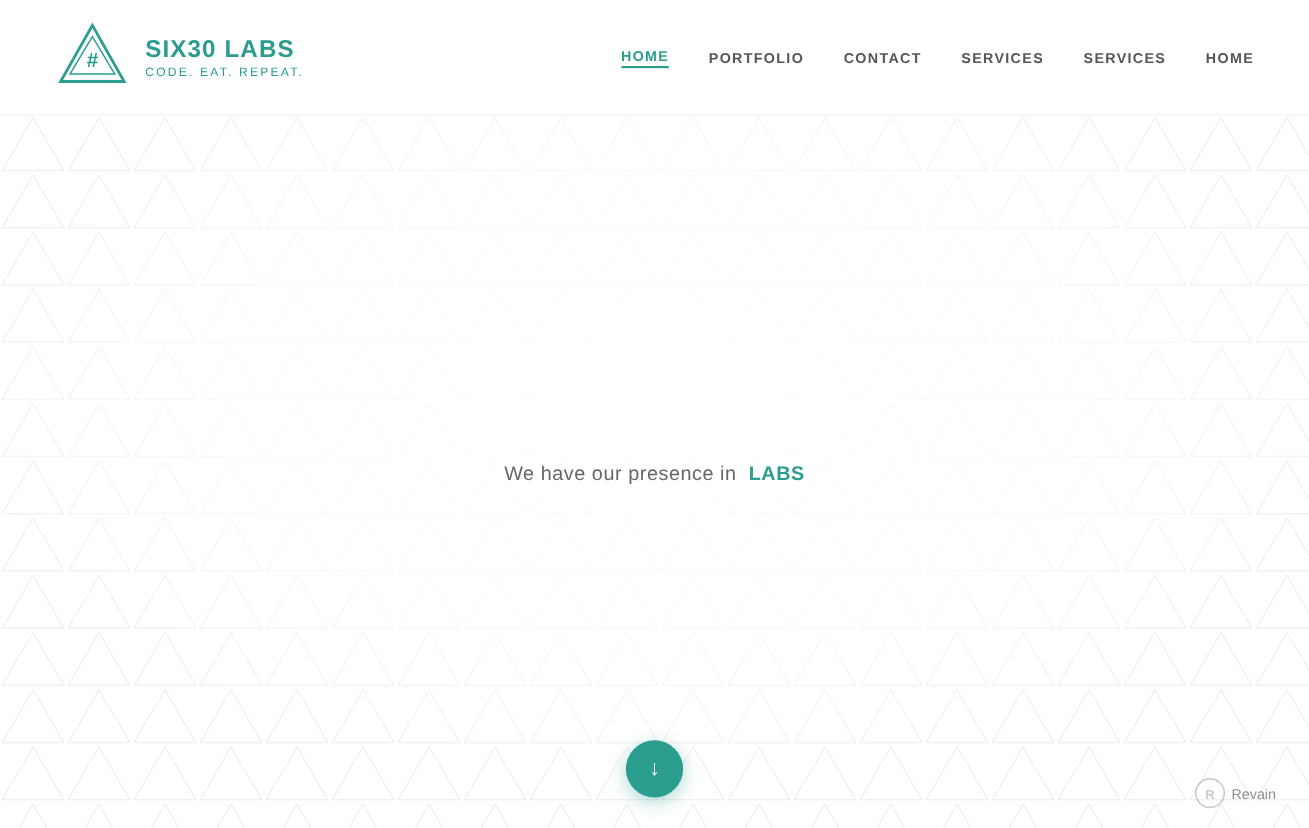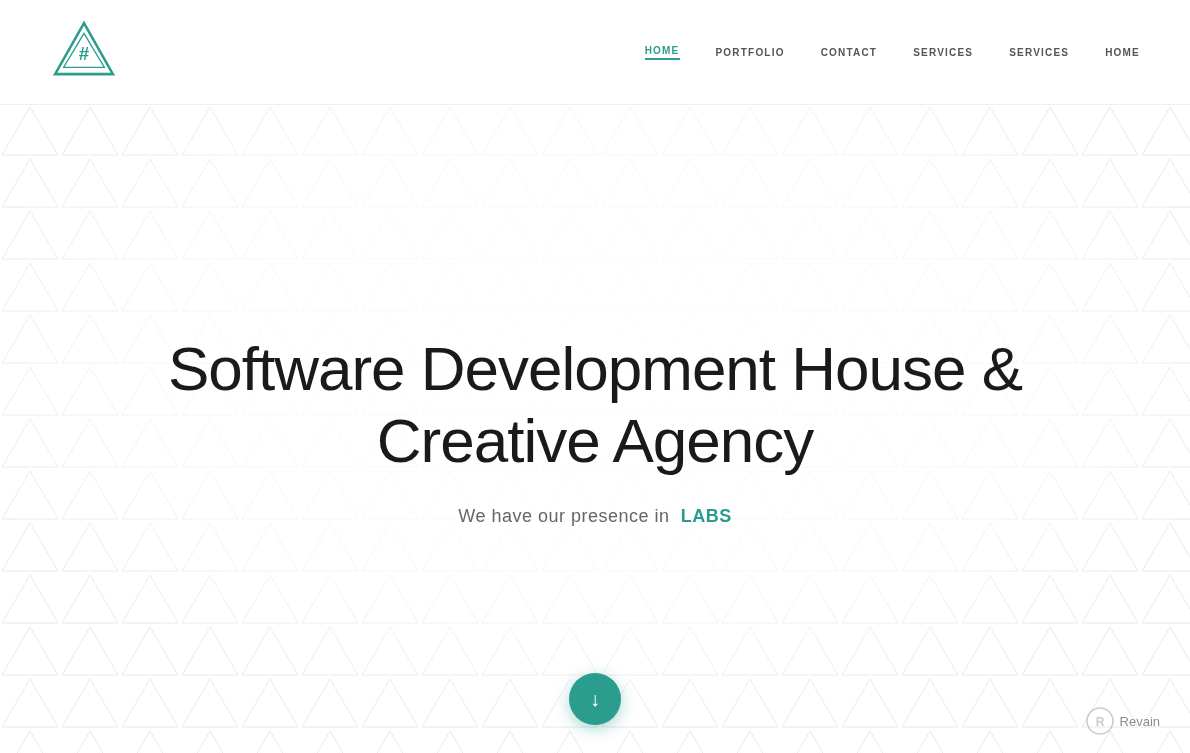--- a/index.html
+++ b/index.html
@@ -56,21 +56,21 @@
     }
 
     nav {
       display: flex;
       align-items: center;
       gap: 36px;
     }
 
     nav a {
       text-decoration: none;
-      font-size: 10px;
+      font-size: 13px;
       font-weight: 600;
       letter-spacing: 1.2px;
       color: #555;
     }
 
     nav a.active {
       color: #2a9d8f;
       border-bottom: 2px solid #2a9d8f;
       padding-bottom: 2px;
     }
@@ -177,20 +177,24 @@
   <div class="logo-area">
 
     <svg class="logo-icon" viewBox="0 0 80 80" xmlns="http://www.w3.org/2000/svg">
 
       <polygon points="40,6 74,66 6,66" fill="none" stroke="#2a9d8f" stroke-width="3"></polygon>
 
       <polygon points="40,18 64,58 16,58" fill="none" stroke="#2a9d8f" stroke-width="1.5"></polygon>
 
       <text x="40" y="50" text-anchor="middle" font-size="22" font-weight="bold" fill="#2a9d8f" font-family="Arial">#</text>
     </svg>
+    <div class="logo-text-group">
+      <span class="logo-title">SIX30 LABS</span>
+      <span class="logo-subtitle">CODE. EAT. REPEAT.</span>
+    </div>
   </div>
 
   <nav>
     <a href="#" class="active">HOME</a>
     <a href="#">PORTFOLIO</a>
     <a href="#">CONTACT</a>
     <a href="#">SERVICES</a>
     <a href="#">SERVICES</a>
     <a href="#">HOME</a>
   </nav>
@@ -213,21 +217,20 @@
       <radialGradient id="centerFade" cx="50%" cy="40%" r="55%">
         <stop offset="0%" stop-color="#fff" stop-opacity="0.95"></stop>
         <stop offset="60%" stop-color="#fff" stop-opacity="0.7"></stop>
         <stop offset="100%" stop-color="#fff" stop-opacity="0.1"></stop>
       </radialGradient>
       <rect width="1190" height="650" fill="url(#centerFade)"></rect>
     </svg>
   </div>
 
   <div class="hero-content">
-    <h1 class="hero-title">Software Development House &amp; Creative Agency</h1>
     <p class="hero-subtitle">
       <span>We have our presence in</span>
       &nbsp;<span class="highlight">LABS</span>
     </p>
   </div>
 
   <button class="scroll-btn">
     <span>↓</span>
   </button>
 

